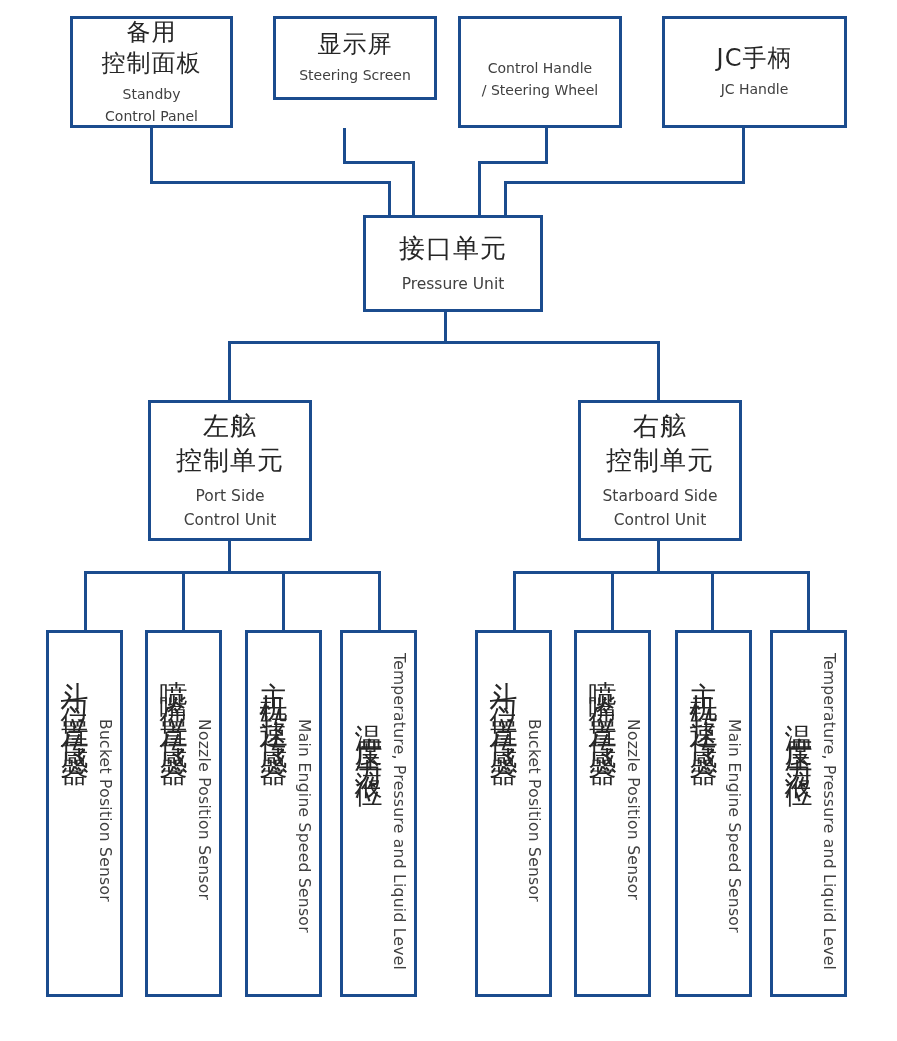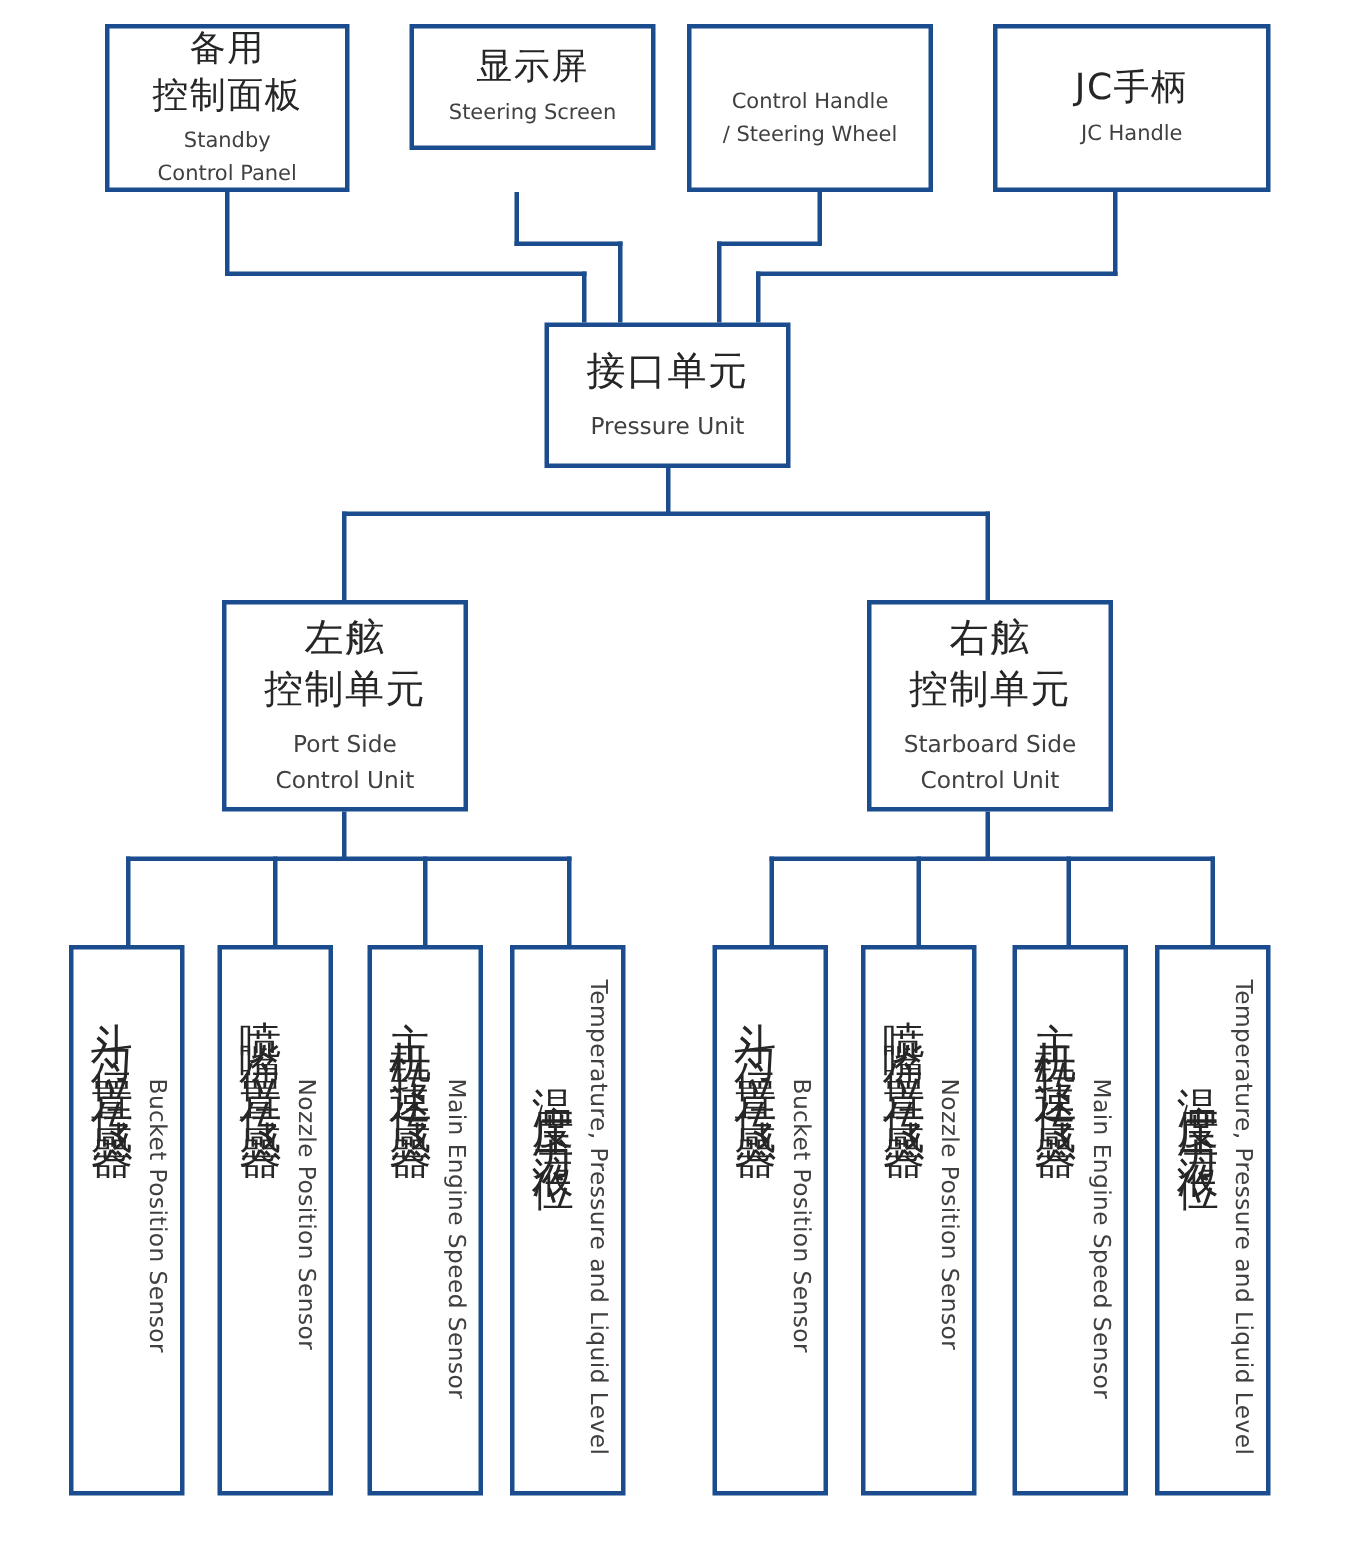--- a/index.html
+++ b/index.html
@@ -67,21 +67,21 @@
   <div class="box" style="left:458px;top:16px;width:164px;height:112px">
     <div class="en" style="margin-top:15px">Control Handle
 / Steering Wheel</div>
   </div>
 
   <div class="box" style="left:662px;top:16px;width:185px;height:112px">
     <div class="zh">JC手柄</div>
     <div class="en">JC Handle</div>
   </div>
 
-  <div class="box mid" style="left:363px;top:215px;width:164px;height:97px">
+  <div class="box mid" style="left:363px;top:215px;width:180px;height:97px">
     <div class="zh">接口单元</div>
     <div class="en">Pressure Unit</div>
   </div>
 
   <div class="box mid" style="left:148px;top:400px;width:164px;height:141px">
     <div class="zh">左舷
 控制单元</div>
     <div class="en">Port Side
 Control Unit</div>
   </div>

